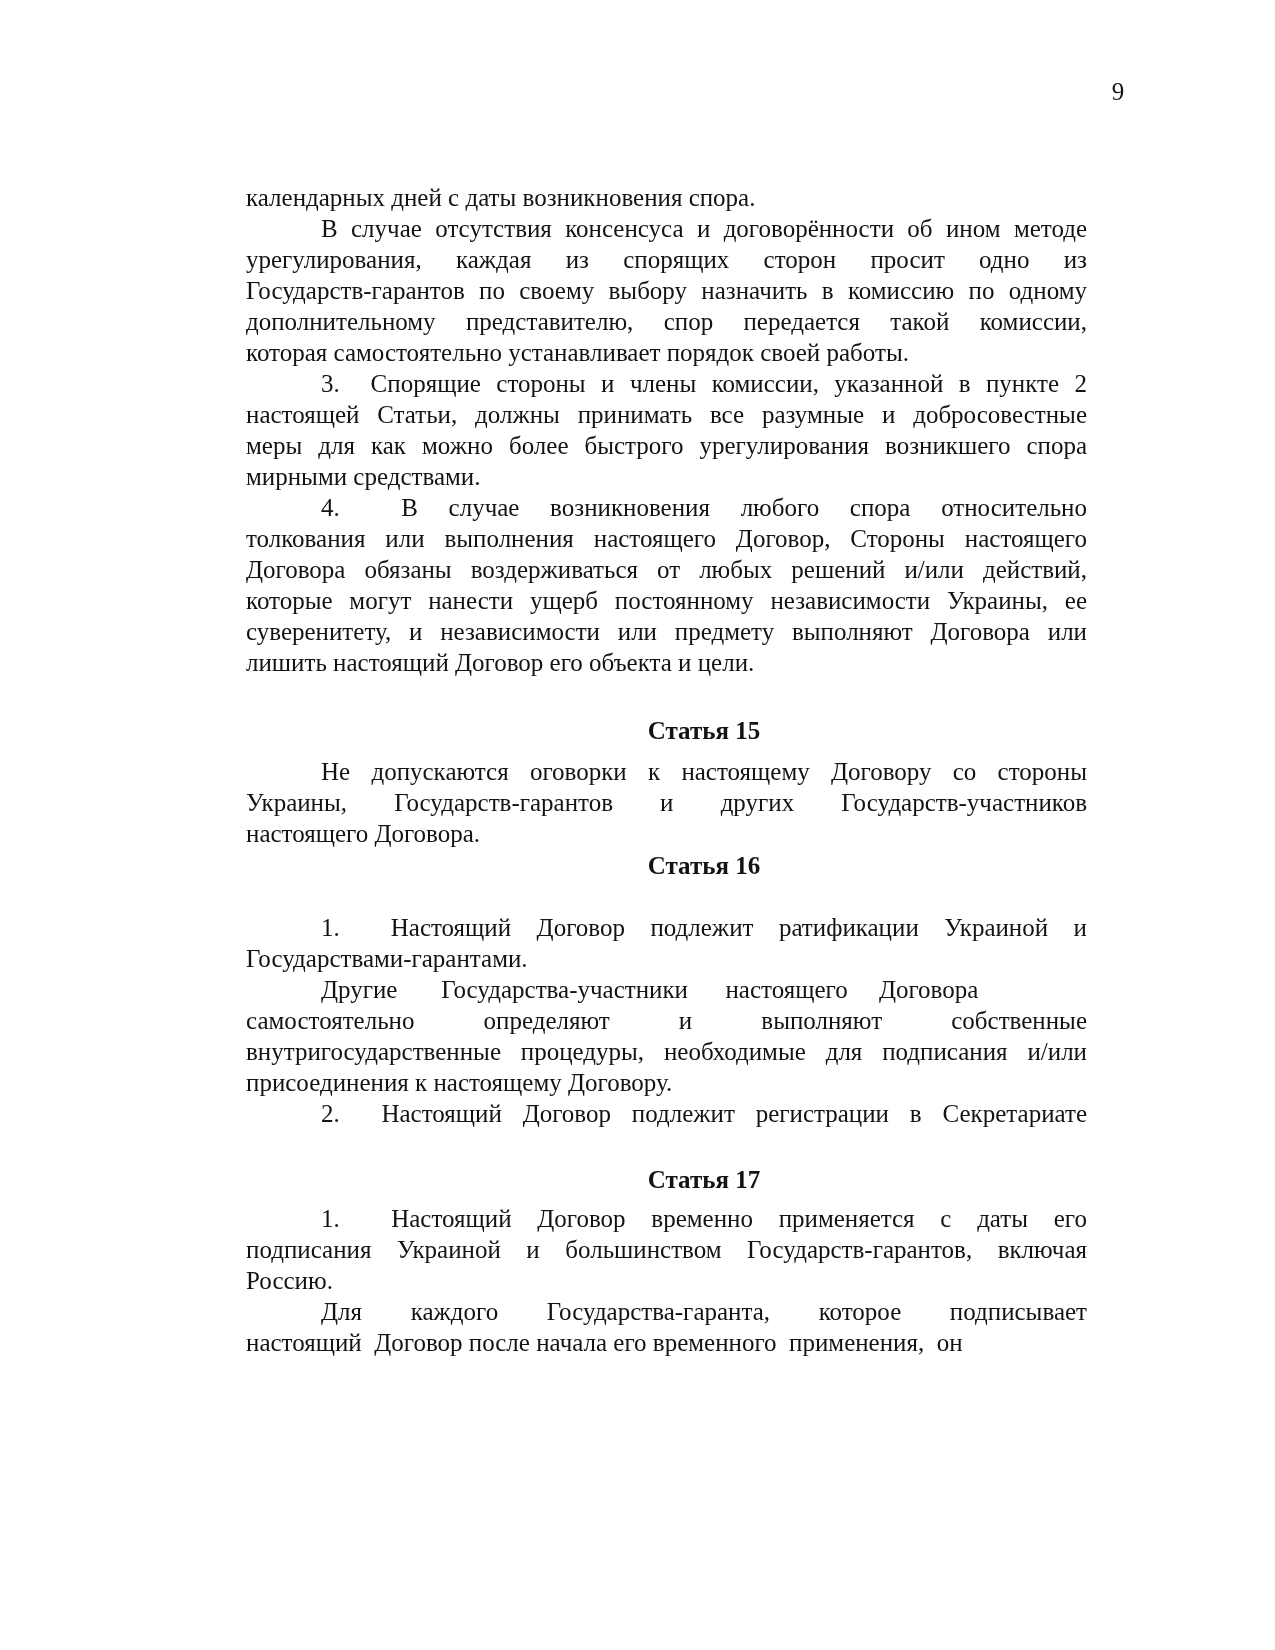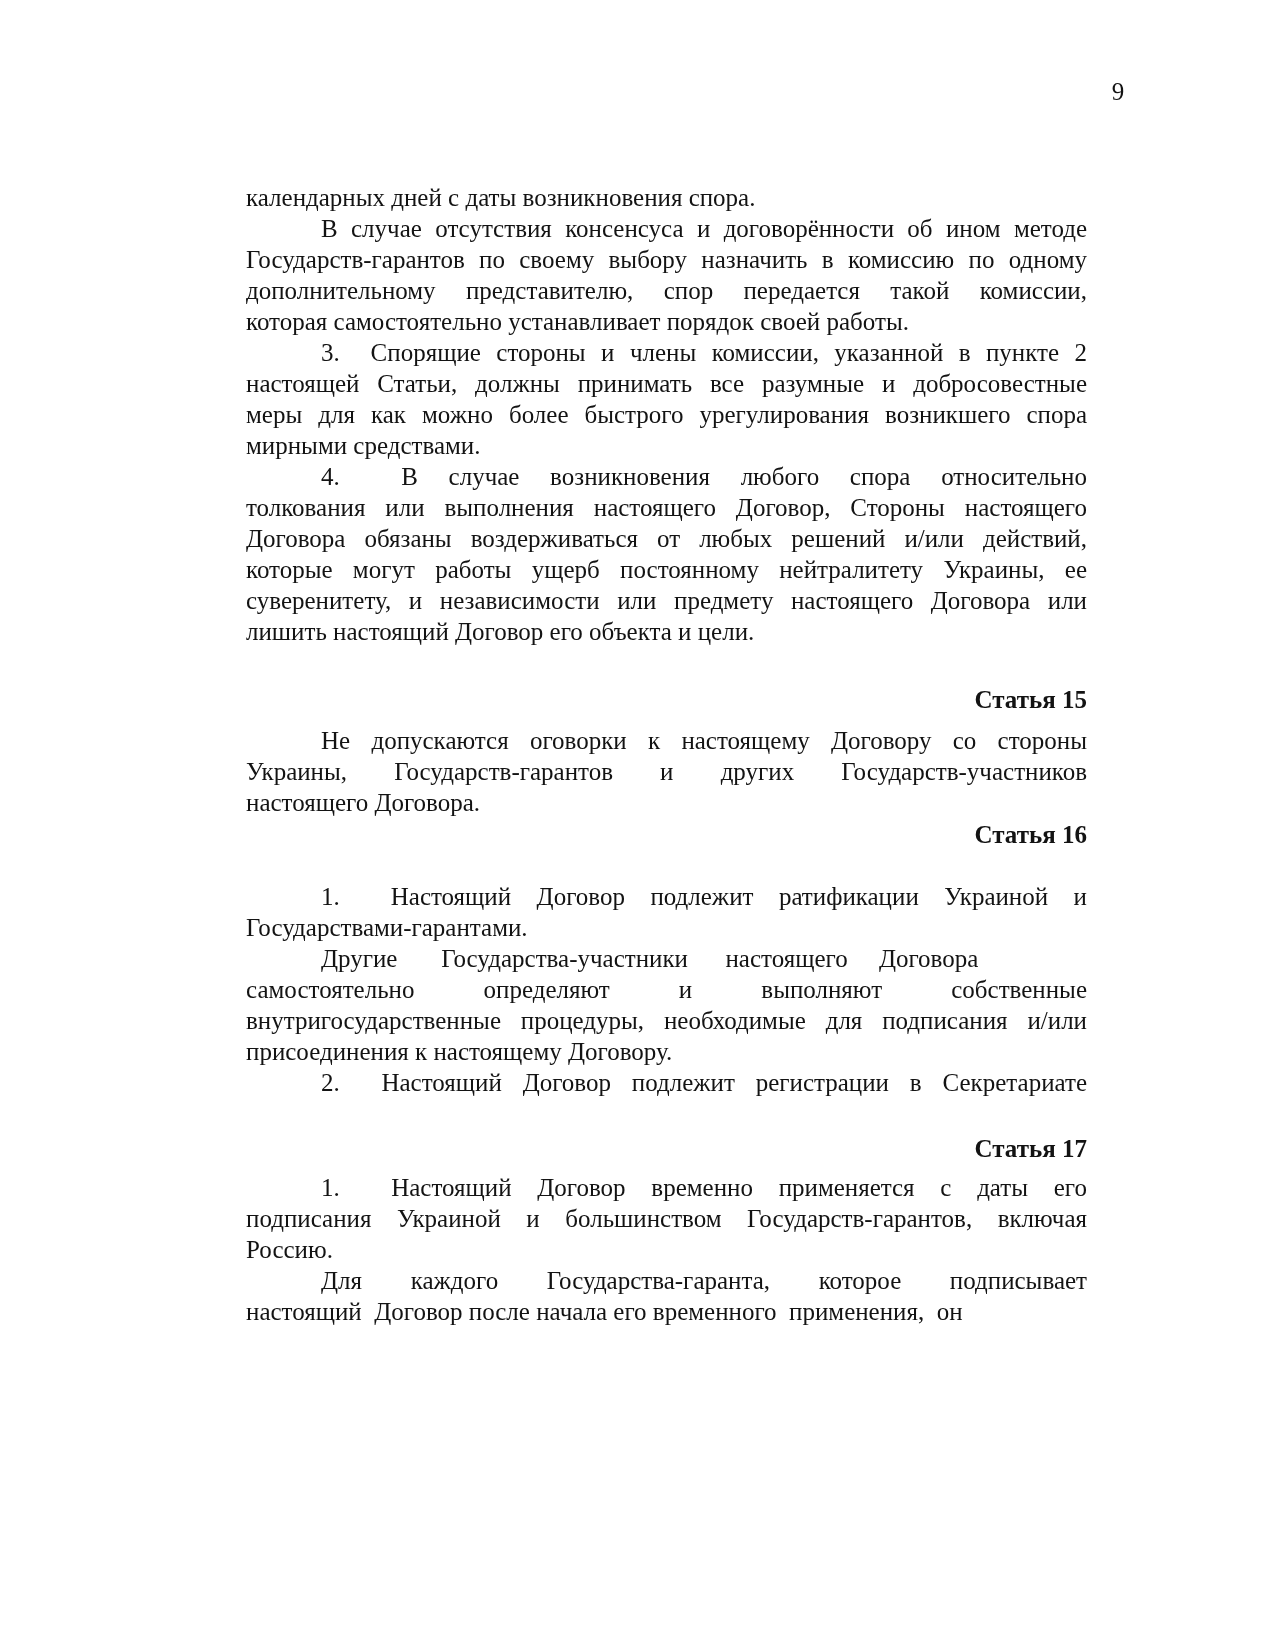--- a/index.html
+++ b/index.html
@@ -33,21 +33,21 @@
   .ln {
     text-align: justify;
     text-align-last: justify;
   }
   .ln.last { text-align-last: left; }
   .ln.ind { text-indent: 75px; }
   .heading {
     font-weight: 700;
     font-size: 25px;
     line-height: 31px;
-    text-align: right;
+    text-align: center;
     margin: 0 0 0 75px;
   }
   .h15 { margin-top: 37px; margin-bottom: 10px; }
   .h16 { margin-top: 1px;  margin-bottom: 31px; }
   .h17 { margin-top: 35px; margin-bottom: 8px; }
 </style>
 </head>
 <body>
 
 <div class="page">
@@ -55,38 +55,39 @@
   <div class="page-number">9</div>
 
   <div class="content">
 
     <div class="para">
       <div class="ln last">календарных дней с даты возникновения спора.</div>
     </div>
 
     <div class="para">
       <div class="ln ind">В случае отсутствия консенсуса и договорённости об ином методе</div>
+      <div class="ln">урегулирования, каждая из спорящих сторон просит одно из</div>
       <div class="ln">Государств-гарантов по своему выбору назначить в комиссию по одному</div>
       <div class="ln">дополнительному представителю, спор передается такой комиссии,</div>
       <div class="ln last">которая самостоятельно устанавливает порядок своей работы.</div>
     </div>
 
     <div class="para">
       <div class="ln ind">3.&nbsp; Спорящие стороны и члены комиссии, указанной в пункте 2</div>
       <div class="ln">настоящей Статьи, должны принимать все разумные и добросовестные</div>
       <div class="ln">меры для как можно более быстрого урегулирования возникшего спора</div>
       <div class="ln last">мирными средствами.</div>
     </div>
 
     <div class="para">
       <div class="ln ind">4.&nbsp; В случае возникновения любого спора относительно</div>
       <div class="ln">толкования или выполнения настоящего Договор, Стороны настоящего</div>
       <div class="ln">Договора обязаны воздерживаться от любых решений и/или действий,</div>
-      <div class="ln">которые могут работы ущерб постоянному нейтралитету Украины, ее</div>
-      <div class="ln">суверенитету, и независимости или предмету настоящего Договора или</div>
+      <div class="ln">которые могут нанести ущерб постоянному независимости Украины, ее</div>
+      <div class="ln">суверенитету, и независимости или предмету выполняют Договора или</div>
       <div class="ln last">лишить настоящий Договор его объекта и цели.</div>
     </div>
 
     <div class="heading h15">Статья 15</div>
 
     <div class="para">
       <div class="ln ind">Не допускаются оговорки к настоящему Договору со стороны</div>
       <div class="ln">Украины, Государств-гарантов и других Государств-участников</div>
       <div class="ln last">настоящего Договора.</div>
     </div>

